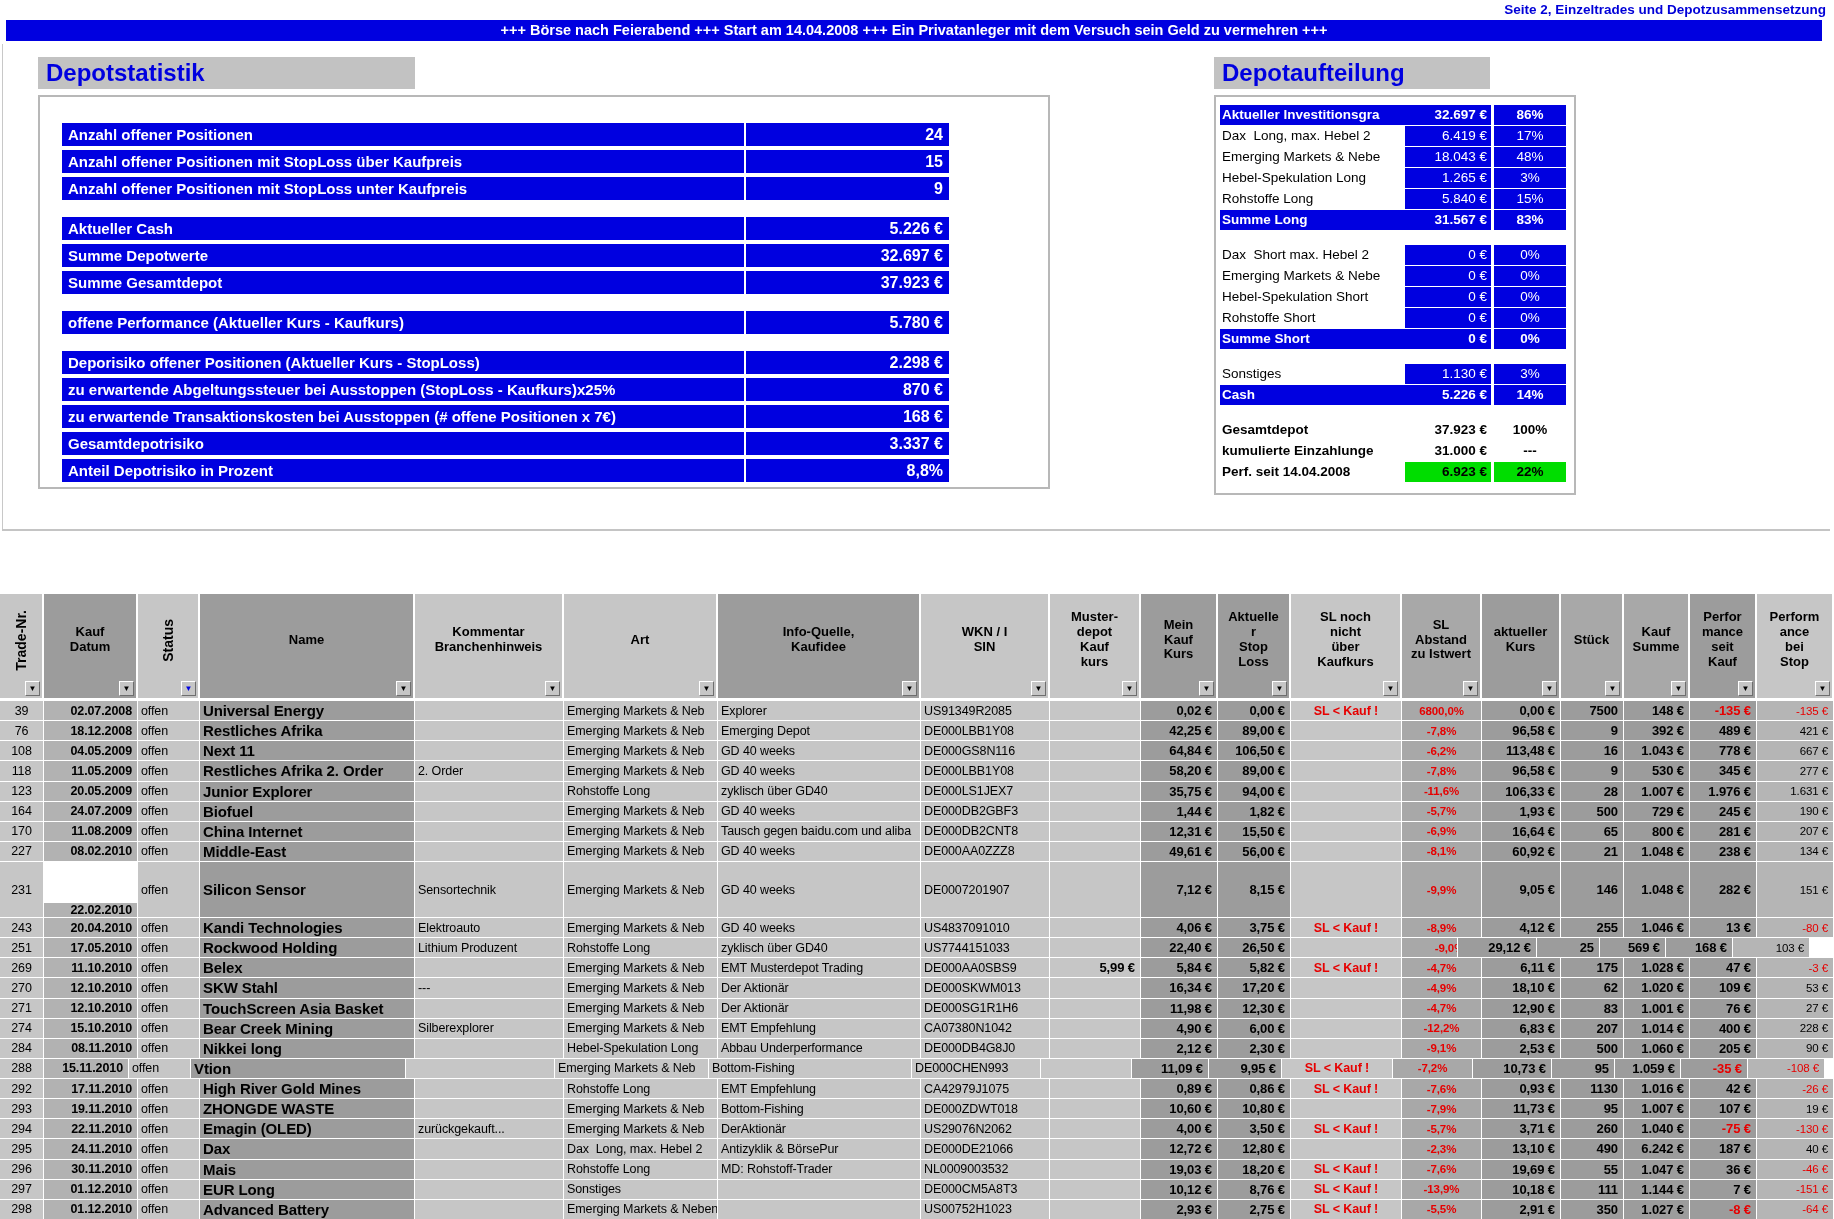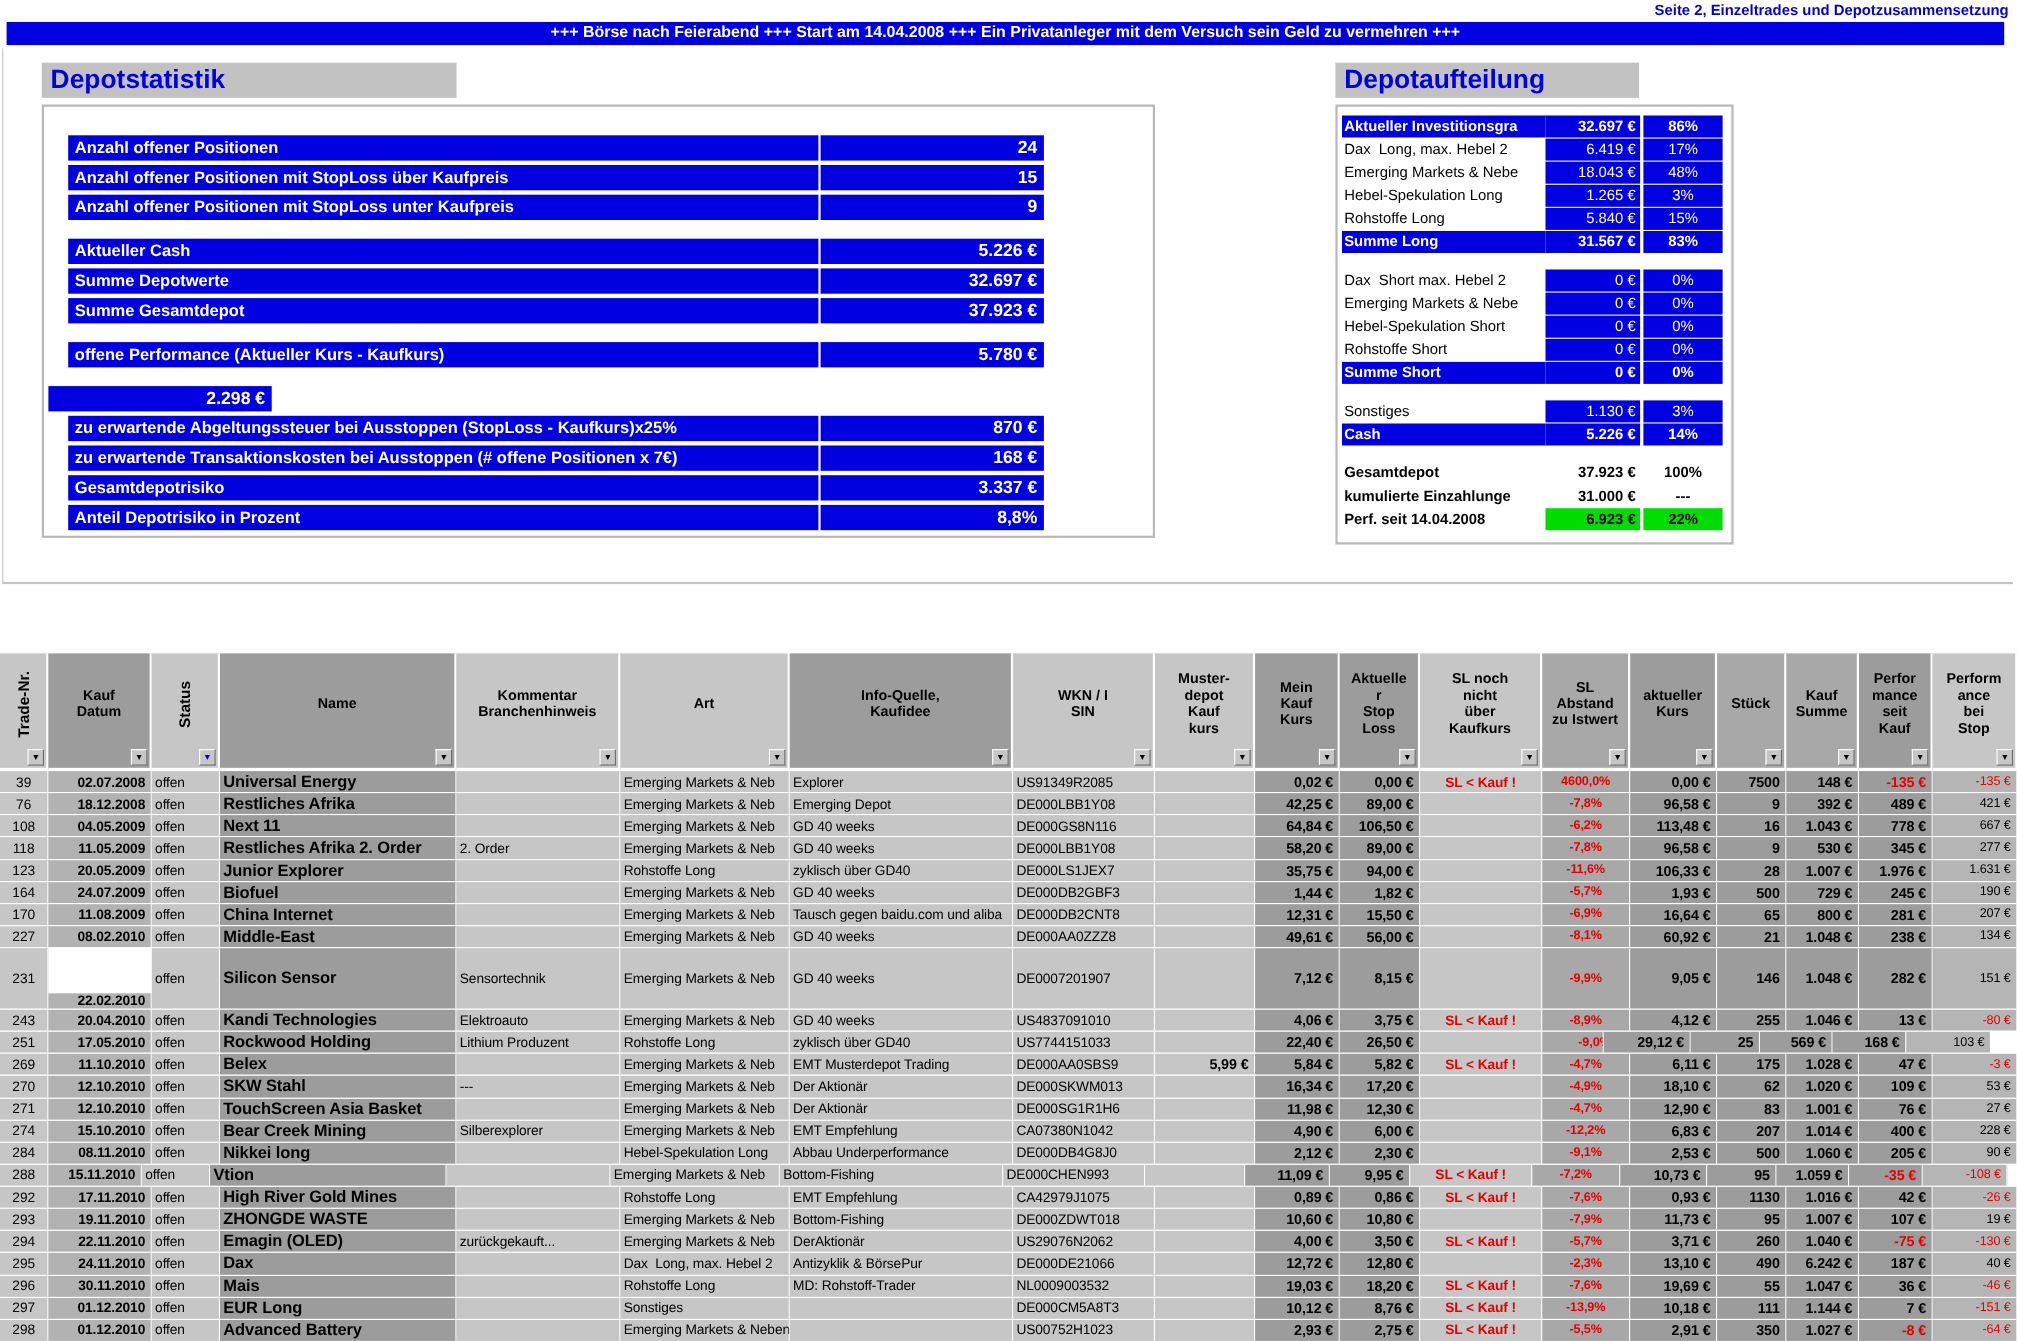--- a/index.html
+++ b/index.html
@@ -110,20 +110,21 @@
           <div class="ds-label">Summe Gesamtdepot</div>
           <div class="ds-value">37.923 €</div>
         </div>
         <div class="ds-gap"></div>
         <div class="ds-row">
           <div class="ds-label">offene Performance (Aktueller Kurs - Kaufkurs)</div>
           <div class="ds-value">5.780 €</div>
         </div>
         <div class="ds-gap"></div>
         <div class="ds-row">
+          <div class="ds-label">Deporisiko offener Positionen (Aktueller Kurs - StopLoss)</div>
           <div class="ds-value">2.298 €</div>
         </div>
         <div class="ds-row">
           <div class="ds-label">zu erwartende Abgeltungssteuer bei Ausstoppen (StopLoss - Kaufkurs)x25%</div>
           <div class="ds-value">870 €</div>
         </div>
         <div class="ds-row">
           <div class="ds-label">zu erwartende Transaktionskosten bei Ausstoppen (# offene Positionen x 7€)</div>
           <div class="ds-value">168 €</div>
         </div>
@@ -280,21 +281,21 @@
           <div class="td sh-light t-sm" style="width: 62px;">offen</div>
           <div class="td sh-dark t-bold t-lg" style="width: 215px;">Universal Energy</div>
           <div class="td sh-light t-sm" style="width: 149px;"></div>
           <div class="td sh-light t-sm" style="width: 154px;">Emerging Markets &amp; Neb</div>
           <div class="td sh-light t-sm" style="width: 203px;">Explorer</div>
           <div class="td sh-light t-sm" style="width: 129px;">US91349R2085</div>
           <div class="td sh-light t-right t-bold" style="width: 91px;"></div>
           <div class="td sh-dark t-right t-bold" style="width: 77px;">0,02 €</div>
           <div class="td sh-dark t-right t-bold" style="width: 73px;">0,00 €</div>
           <div class="td sh-light t-center t-red t-bold t-sm" style="width: 111px;">SL &lt; Kauf !</div>
-          <div class="td sh-mid t-center t-red t-bold t-xs" style="width: 80px;">4600,0%</div>
+          <div class="td sh-mid t-center t-red t-bold t-xs" style="width: 80px;">6800,0%</div>
           <div class="td sh-dark t-right t-bold" style="width: 79px;">0,00 €</div>
           <div class="td sh-dark t-right t-bold" style="width: 63px;">7500</div>
           <div class="td sh-dark t-right t-bold" style="width: 66px;">148 €</div>
           <div class="td sh-dark t-right t-bold neg" style="width: 67px;">-135 €</div>
           <div class="td sh-stop t-right t-xs neg" style="width: 77px;">-135 €</div>
         </div>
         <div class="td-row">
           <div class="td sh-light t-center t-sm" style="width: 44px;">76</div>
           <div class="td sh-date t-right t-bold t-sm" style="width: 94px;">18.12.2008</div>
           <div class="td sh-light t-sm" style="width: 62px;">offen</div>

